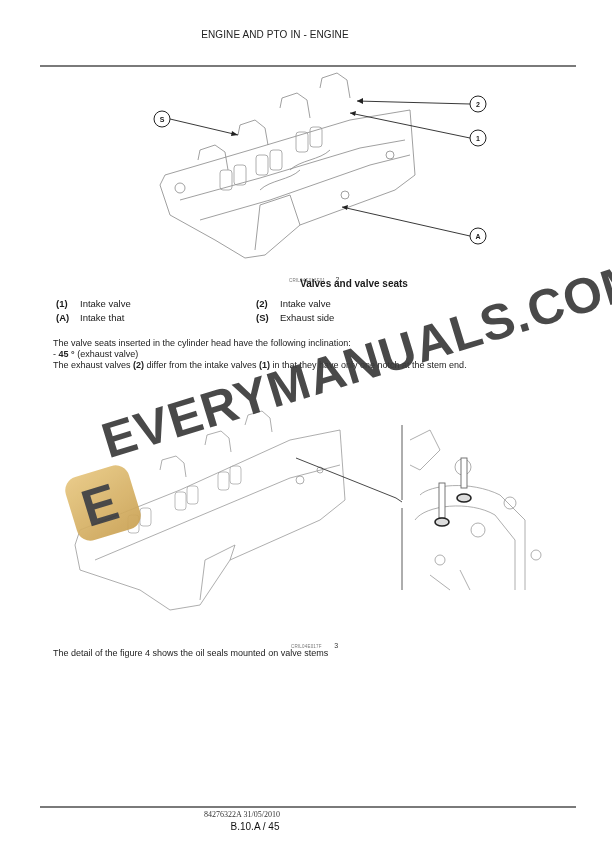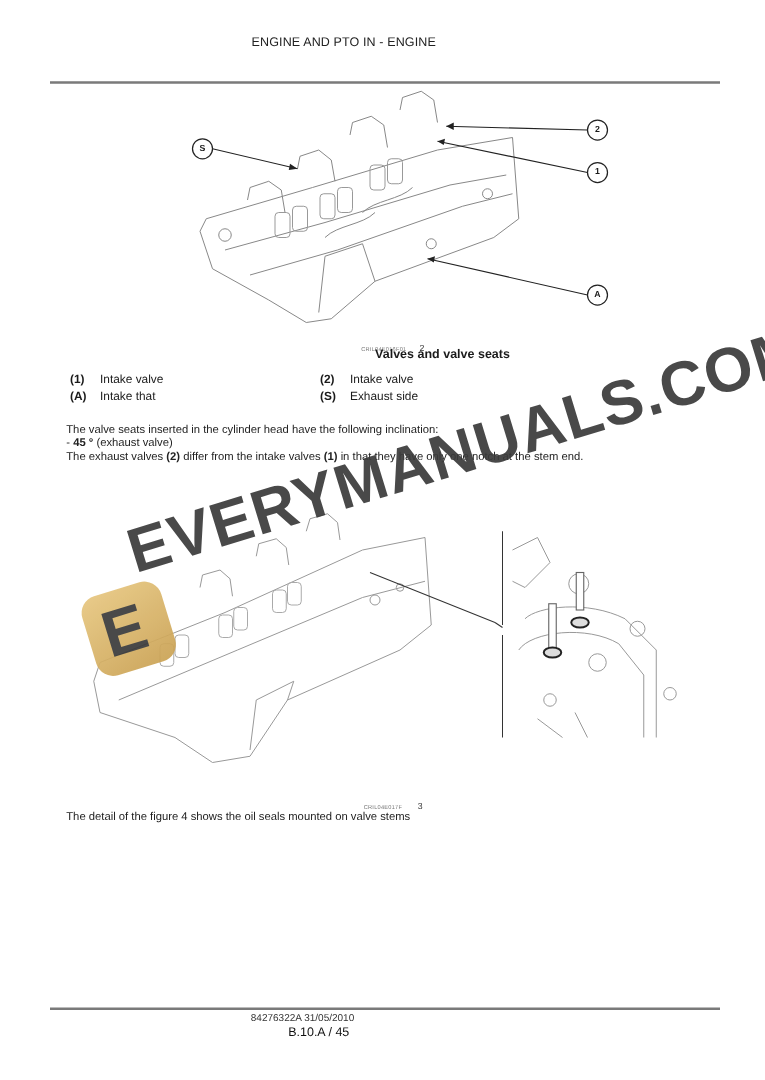--- a/index.html
+++ b/index.html
@@ -8,21 +8,21 @@
   .abs { position: absolute; }
   .header-title { left: 0; width: 550px; top: 29px; text-align: center; font-size: 10px; letter-spacing: 0.1px; color: #222; }
   .rule { left: 40px; width: 536px; height: 2px; background: #7a7a7a; }
   .fig-code { font-size: 4.5px; color: #777; letter-spacing: 0.2px; }
   .fig-num { font-size: 7px; color: #333; }
   .caption { font-size: 10px; font-weight: bold; text-align: center; width: 612px; left: 0; }
   .legend-row { font-size: 9.5px; display: flex; }
   .legend-key { font-weight: bold; width: 24px; }
   .body-text { font-size: 9px; line-height: 11px; color: #222; }
   .body-text b { font-weight: bold; margin-top: 48px; }
-  .footer-doc { left: 0; width: 484px; text-align: center; font-size: 8px; top: 810px; color: #333; }
+  .footer-doc { left: 0; width: 484px; text-align: center; font-size: 8px; top: 810px; color: #333; font-family: Liberation Serif, serif; }
   .footer-page { left: 0; width: 510px; text-align: center; font-size: 10px; top: 821px; color: #111; }
   svg { position: absolute; }
   .wm-text { left: 112px; top: 412px; font-size: 50px; font-weight: bold; color: #3a3a3a;
              transform-origin: left bottom; transform: rotate(-17deg); letter-spacing: 1px; white-space: nowrap; opacity: 0.92; }
   .wm-logo { left: 70px; top: 470px; width: 66px; height: 66px; border-radius: 14px;
              background: linear-gradient(160deg, #e7c780, #caa152); transform: rotate(-17deg); opacity: 0.92; }
   .wm-logo span { position: absolute; left: 12px; top: 4px; font-size: 52px; font-weight: bold; color: #3a3a3a; }
 </style>
 </head>
 <body>

